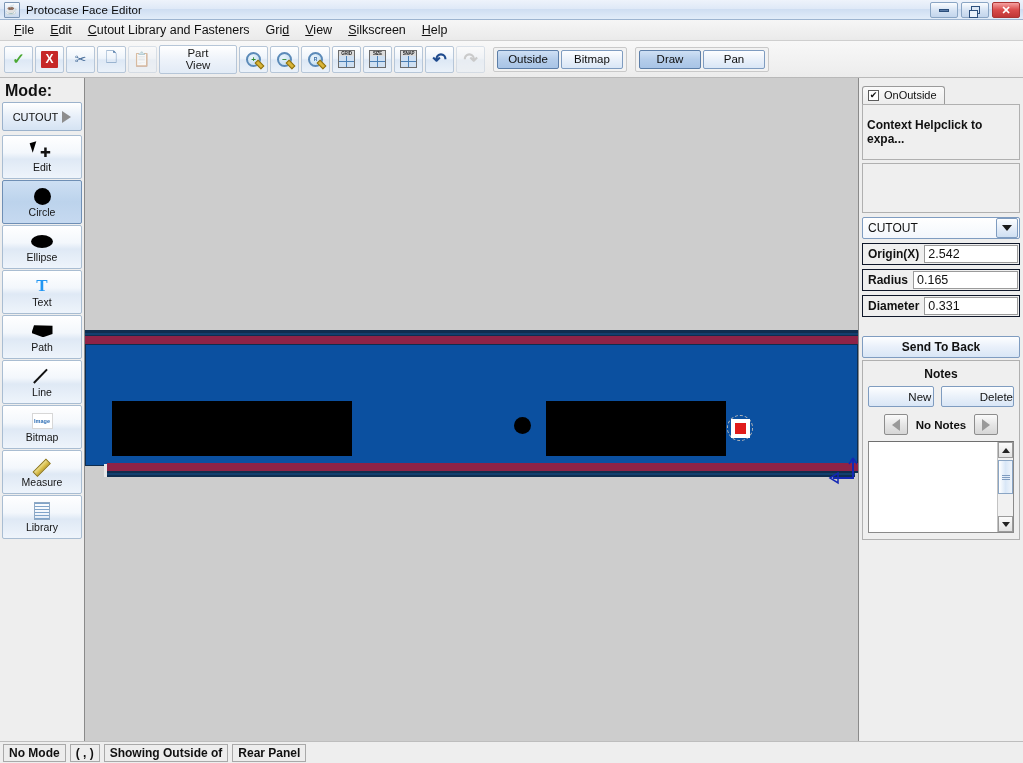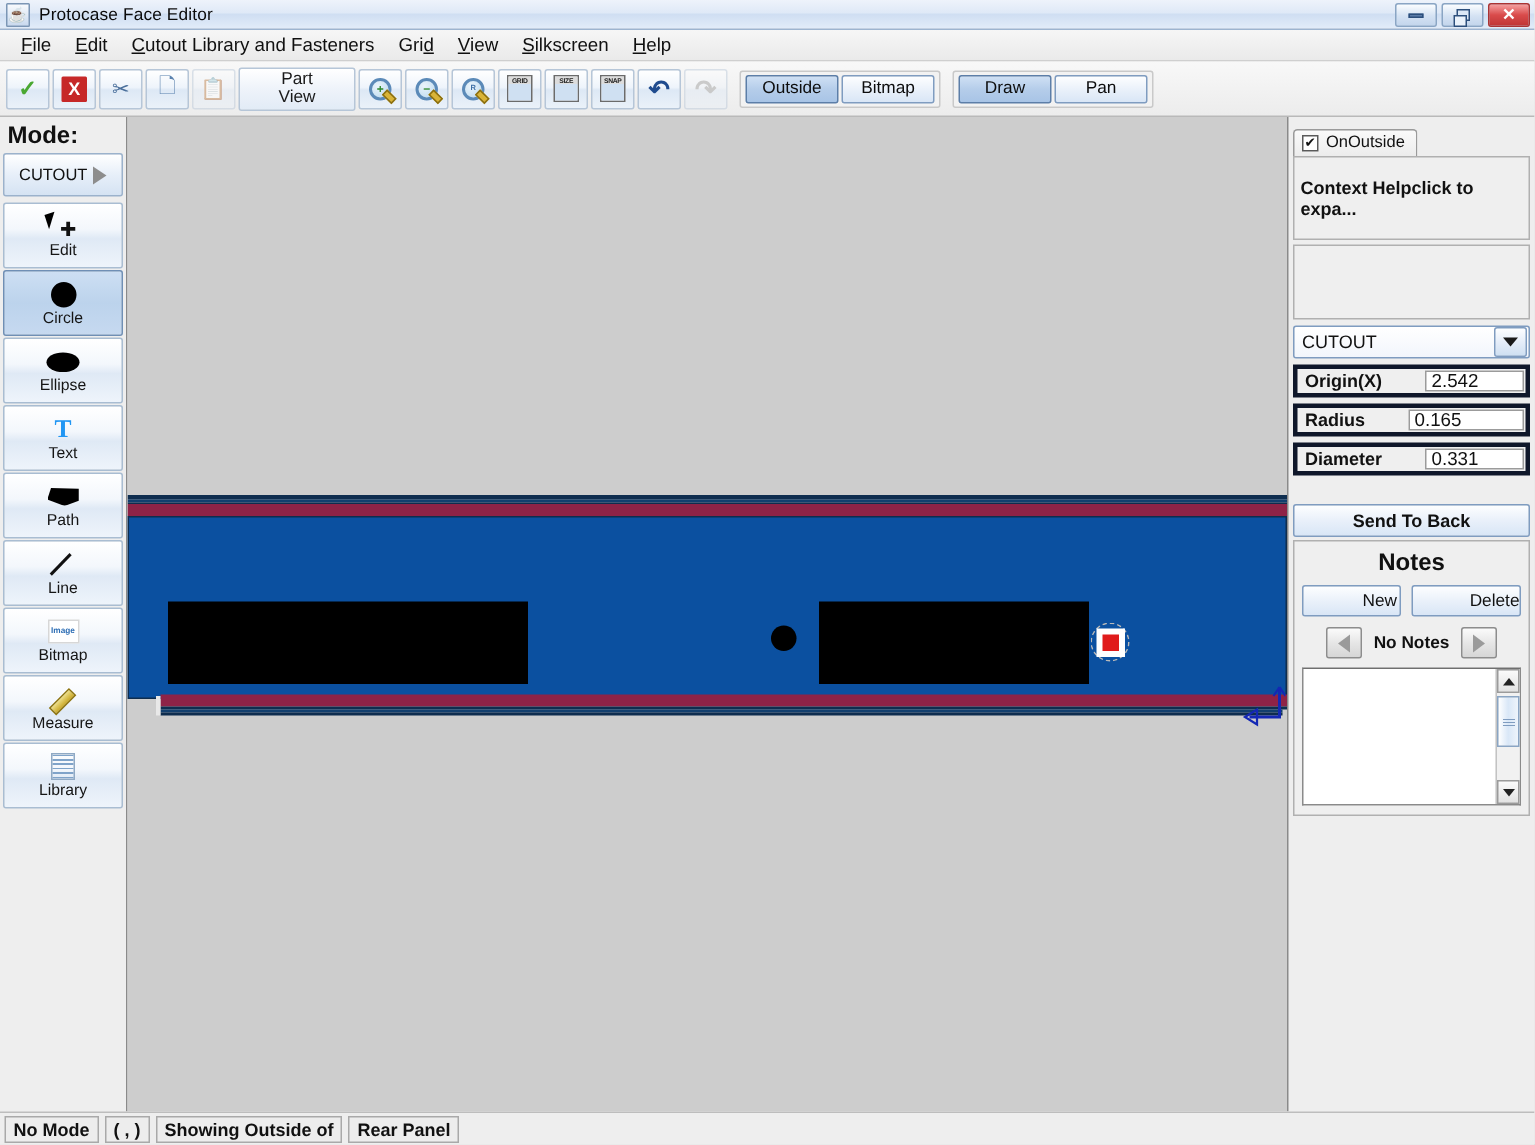--- a/index.html
+++ b/index.html
@@ -256,23 +256,23 @@
   }
   .combo .arrowbtn {
     width:22px; height:20px; margin:0 1px 0 0;
     border:1px solid #7f9cc0; border-radius:2px;
     background:linear-gradient(to bottom,#fdfeff,#e3ecf8 55%,#cfe0f2);
     display:flex;align-items:center;justify-content:center;
   }
   .caret-dn { width:0;height:0;border-left:5px solid transparent;border-right:5px solid transparent;border-top:6px solid #1a1a1a; }
   .field-row {
     margin-top: 4px; height: 22px;
-    border:3px solid #0f172a;
+    border:1px solid #0f172a;
     background:#efefef;
-    display:flex; align-items:stretch;gap:24px;
+    display:flex; align-items:stretch;
   }
   .field-row .flabel {
     display:flex; align-items:center; padding:0 5px;
     font-size:12px; font-weight:bold; color:#111; white-space:nowrap;
   }
   .field-row .finput {
     flex:1; border:1px solid #9b9b9b; background:#fff;
     display:flex; align-items:center; padding:0 3px;
     font-size:12.5px; color:#111;
     margin:1px 1px 1px 0;
@@ -281,21 +281,21 @@
     margin-top:19px; height:22px;
     border:1px solid #7f9cc0; border-radius:2px;
     background:linear-gradient(to bottom,#fdfeff,#e9f0fa 50%,#d8e6f6);
     display:flex;align-items:center;justify-content:center;
     font-size:12px;font-weight:bold;color:#111;
   }
   .notes-panel {
     margin-top:2px; border:1px solid #b0b0b0; background:#efefef;
     padding:4px 5px 6px 5px;
   }
-  .notes-title { text-align:center; font-size:16px; font-weight:bold; color:#111; padding:2px 0 5px; }
+  .notes-title { text-align:center; font-size:12px; font-weight:bold; color:#111; padding:2px 0 5px; }
   .notes-btnrow { display:flex; gap:7px; }
   .nbtn {
     flex:1; height:21px;
     border:1px solid #7f9cc0; border-radius:2px;
     background:linear-gradient(to bottom,#fdfeff,#eaf1fa 50%,#d9e6f6);
     display:flex;align-items:center;justify-content:center;
     font-size:11.5px;color:#111;padding-left:38px;
   }
   .notes-navrow { display:flex; align-items:center; justify-content:center; gap:8px; margin-top:7px; }
   .navbtn {

